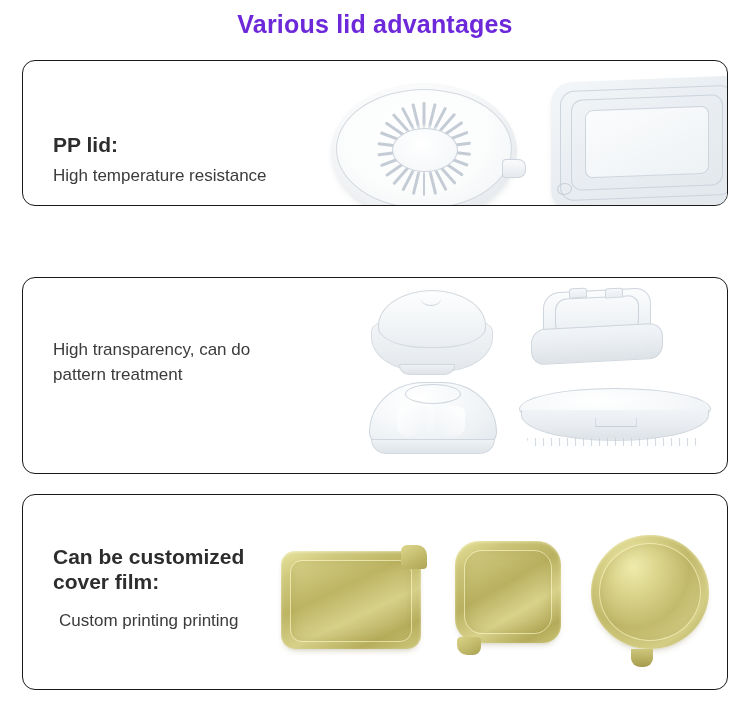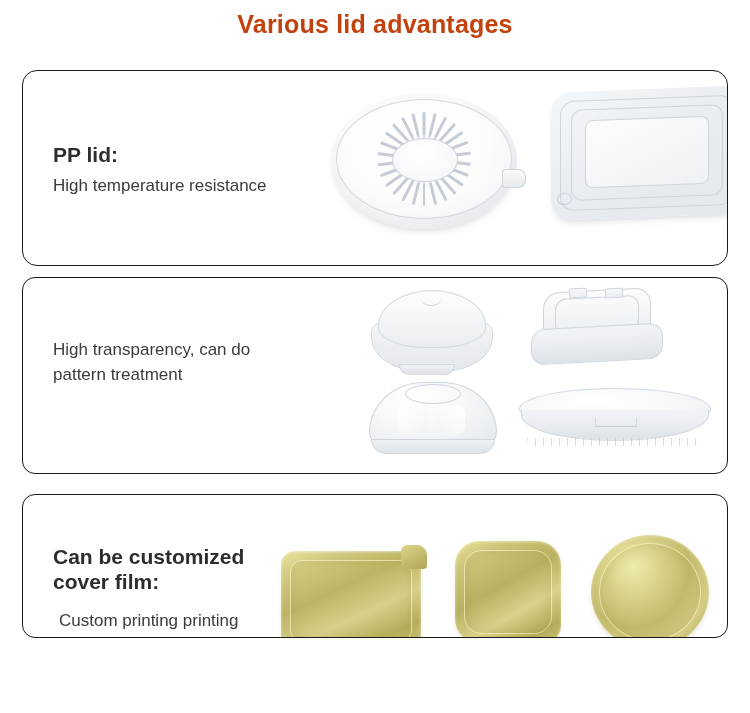--- a/index.html
+++ b/index.html
@@ -17,38 +17,38 @@
 
   
   .page-title {
     position: absolute;
     top: 10px;
     left: 0;
     width: 750px;
     text-align: center;
     font-size: 25px;
     font-weight: bold;
-    color: #c2410c;
+    color: #6d28d9;
     letter-spacing: 0.2px;
   }
 
   
   .card {
     position: absolute;
     left: 22px;
     width: 706px;
     box-sizing: border-box;
     border: 1.5px solid #1a1a1a;
     border-radius: 13px;
     background: #ffffff;
     overflow: hidden;
   }
-  #card-pp  { top: 70px;  height: 196px; border-radius: 15px; }
+  #card-pp  { top: 60px;  height: 146px; }
   #card-pe  { top: 277px; height: 197px; }
-  #card-film{ top: 494px; height: 144px; }
+  #card-film{ top: 494px; height: 196px; }
 
   .card-text {
     position: absolute;
     left: 30px;
     z-index: 3;
   }
   .card-heading {
     font-size: 21px;
     font-weight: bold;
     color: #2d2d2d;

